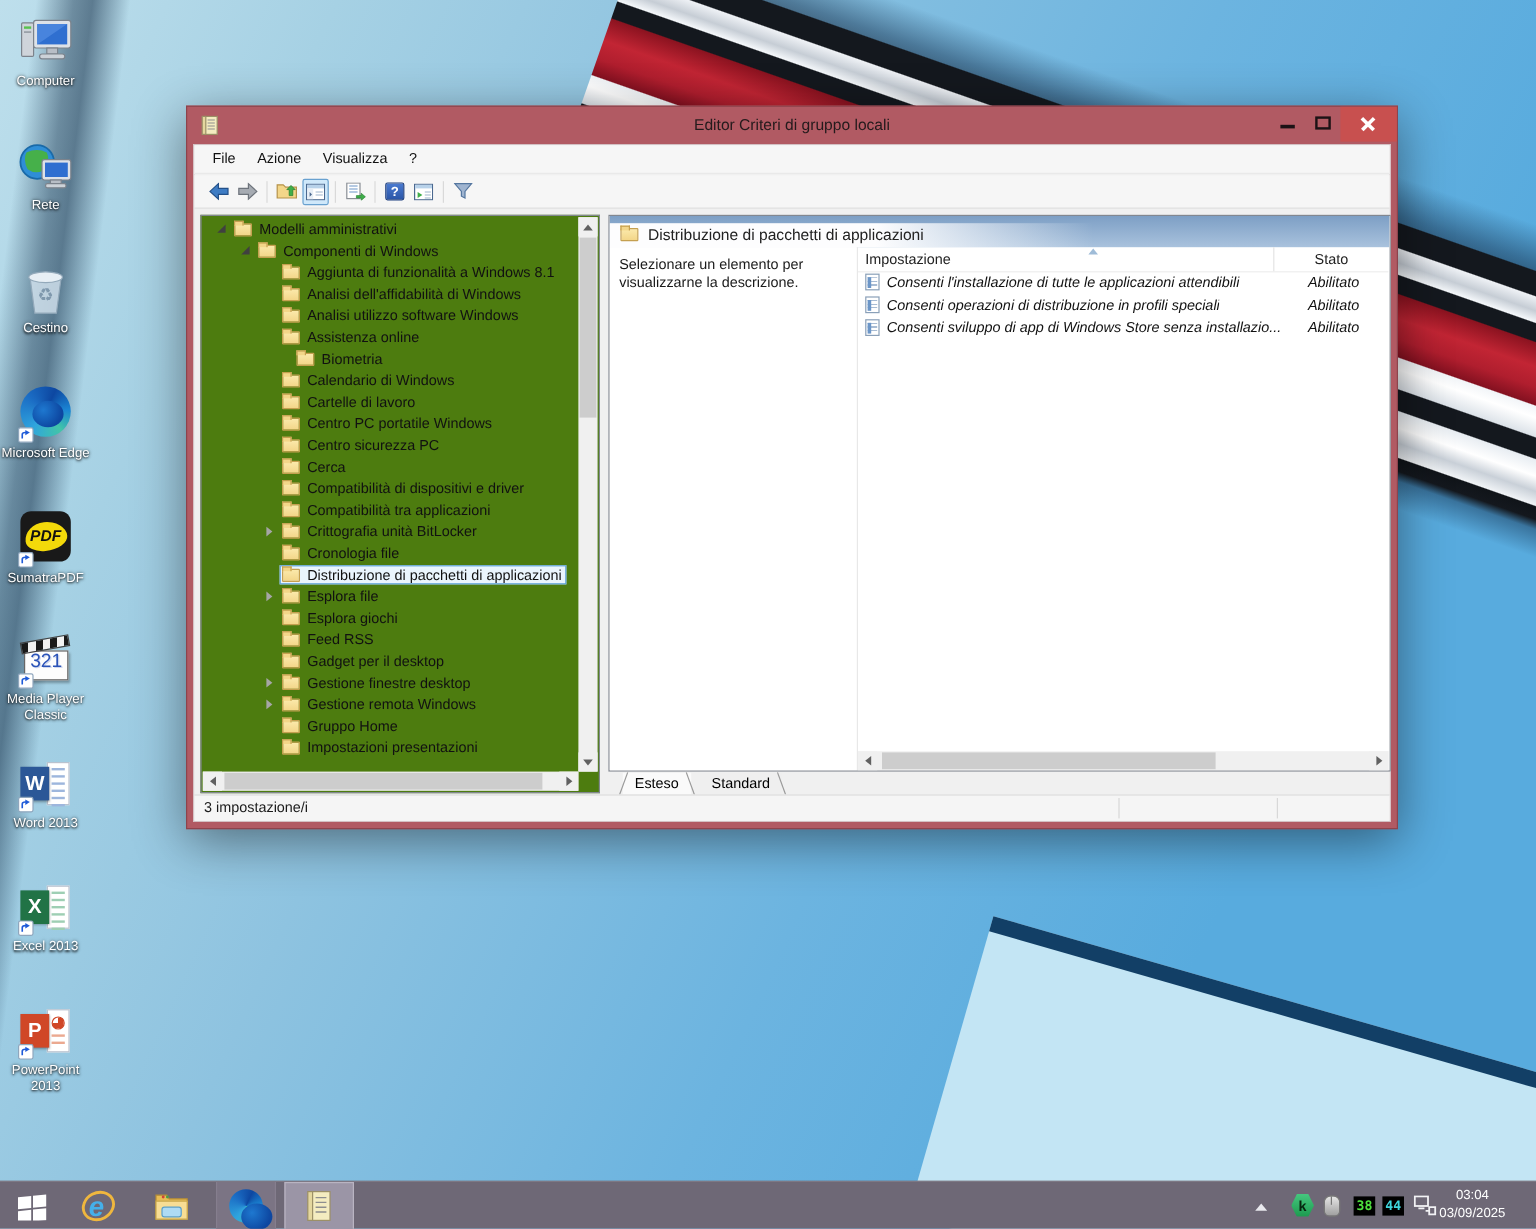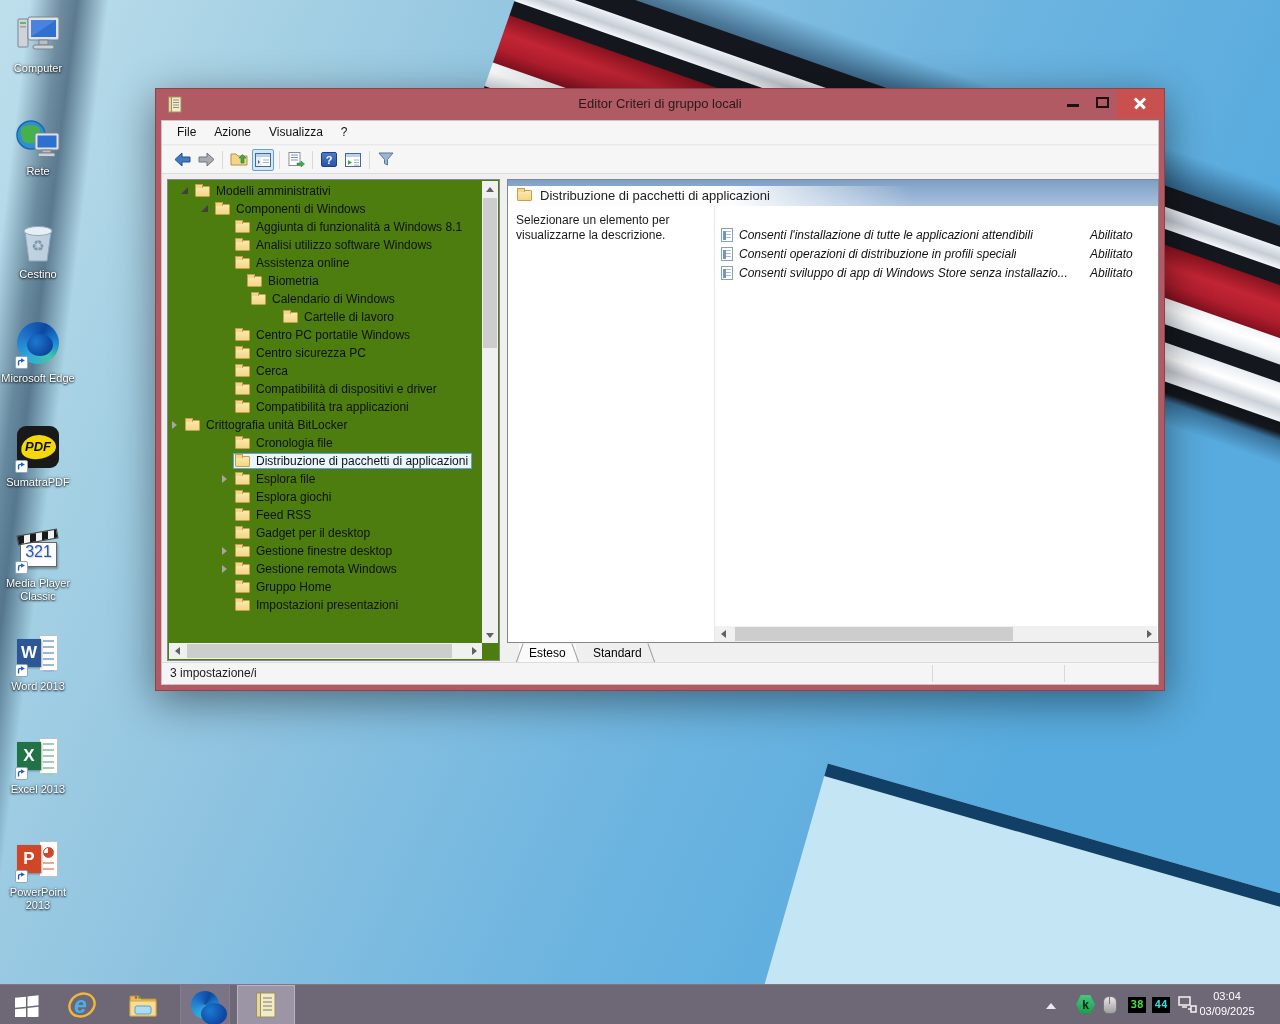--- a/index.html
+++ b/index.html
@@ -476,45 +476,52 @@
                 <span class="exp"></span>
                 <span class="nodebox">
                   <span class="folder"></span>
                   <span>Aggiunta di funzionalità a Windows 8.1</span>
                 </span>
               </div>
               <div class="trow" style="padding-left: 50px;">
                 <span class="exp"></span>
                 <span class="nodebox">
                   <span class="folder"></span>
+                  <span>Analisi dell'affidabilità di Windows</span>
+                </span>
+              </div>
+              <div class="trow" style="padding-left: 50px;">
+                <span class="exp"></span>
+                <span class="nodebox">
+                  <span class="folder"></span>
                   <span>Analisi utilizzo software Windows</span>
                 </span>
               </div>
               <div class="trow" style="padding-left: 50px;">
                 <span class="exp"></span>
                 <span class="nodebox">
                   <span class="folder"></span>
                   <span>Assistenza online</span>
                 </span>
               </div>
               <div class="trow" style="padding-left: 50px; gap: 12px;">
                 <span class="exp"></span>
                 <span class="nodebox">
                   <span class="folder"></span>
                   <span>Biometria</span>
                 </span>
               </div>
-              <div class="trow" style="padding-left: 66px;">
+              <div class="trow" style="padding-left: 50px;">
                 <span class="exp"></span>
                 <span class="nodebox">
                   <span class="folder"></span>
                   <span>Calendario di Windows</span>
                 </span>
               </div>
-              <div class="trow" style="padding-left: 50px; gap: 48px;">
+              <div class="trow" style="padding-left: 50px;">
                 <span class="exp"></span>
                 <span class="nodebox">
                   <span class="folder"></span>
                   <span>Cartelle di lavoro</span>
                 </span>
               </div>
               <div class="trow" style="padding-left: 50px;">
                 <span class="exp"></span>
                 <span class="nodebox">
                   <span class="folder"></span>
@@ -542,21 +549,21 @@
                   <span>Compatibilità di dispositivi e driver</span>
                 </span>
               </div>
               <div class="trow" style="padding-left: 50px;">
                 <span class="exp"></span>
                 <span class="nodebox">
                   <span class="folder"></span>
                   <span>Compatibilità tra applicazioni</span>
                 </span>
               </div>
-              <div class="trow" style="">
+              <div class="trow" style="padding-left: 50px;">
                 <span class="exp closed"></span>
                 <span class="nodebox">
                   <span class="folder"></span>
                   <span>Crittografia unità BitLocker</span>
                 </span>
               </div>
               <div class="trow" style="padding-left: 50px;">
                 <span class="exp"></span>
                 <span class="nodebox">
                   <span class="folder"></span>
@@ -641,20 +648,26 @@
 
         <div class="rightpane">
           <div class="rp-head">
             <div class="hl"></div>
             <span class="folder"></span>
             <span class="rp-title">Distribuzione di pacchetti di applicazioni</span>
           </div>
           <div class="rp-desc">Selezionare un elemento per visualizzarne la descrizione.</div>
           <div class="rp-div"></div>
           <div class="rp-list">
+            <div class="lhdr">
+              <span class="c1">Impostazione</span>
+              <span class="sortarrow"></span>
+              <span class="cdiv"></span>
+              <span class="c2">Stato</span>
+            </div>
             <div class="lrows" id="list-rows">
                 <div class="lrow">
                   <span class="setico"></span>
                   <span class="nm">Consenti l'installazione di tutte le applicazioni attendibili</span>
                   <span class="st">Abilitato</span>
                 </div>
                 <div class="lrow">
                   <span class="setico"></span>
                   <span class="nm">Consenti operazioni di distribuzione in profili speciali</span>
                   <span class="st">Abilitato</span>

